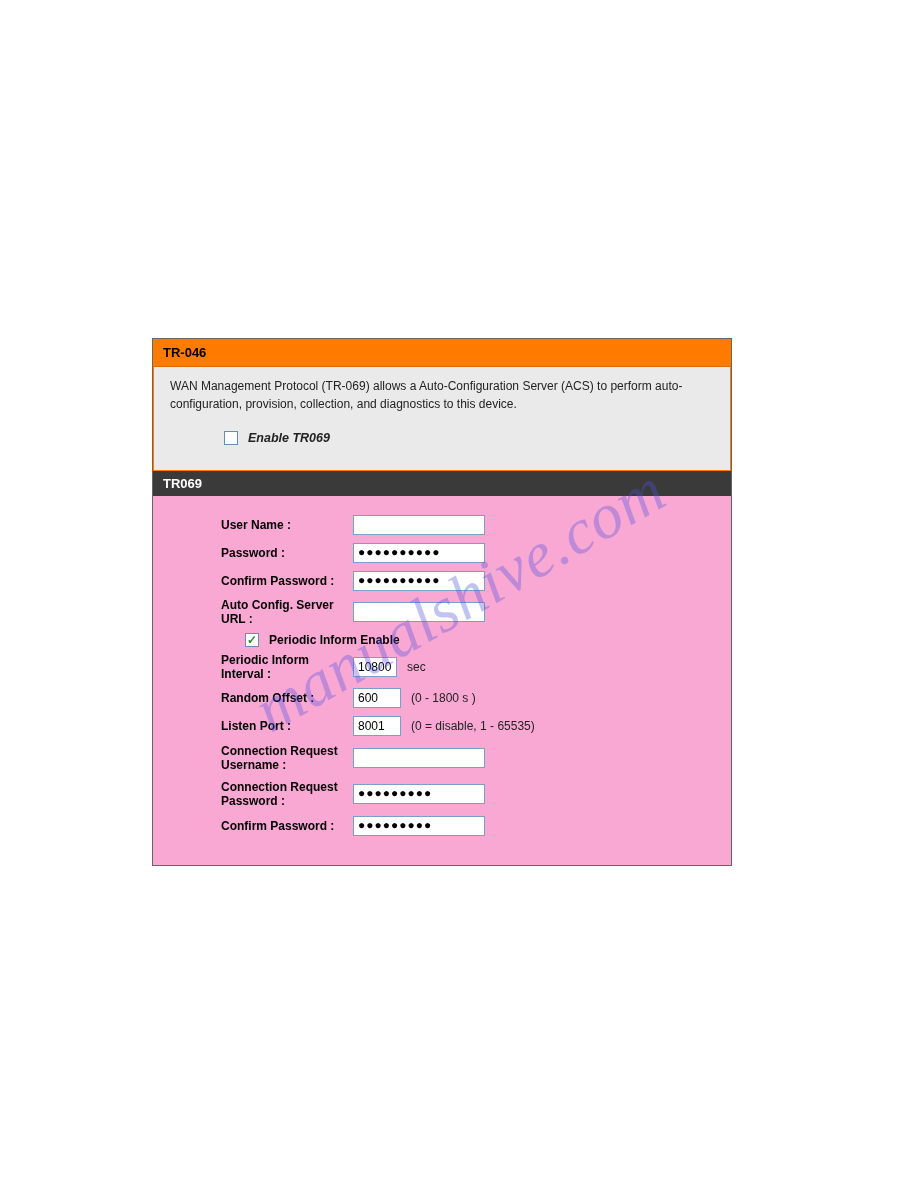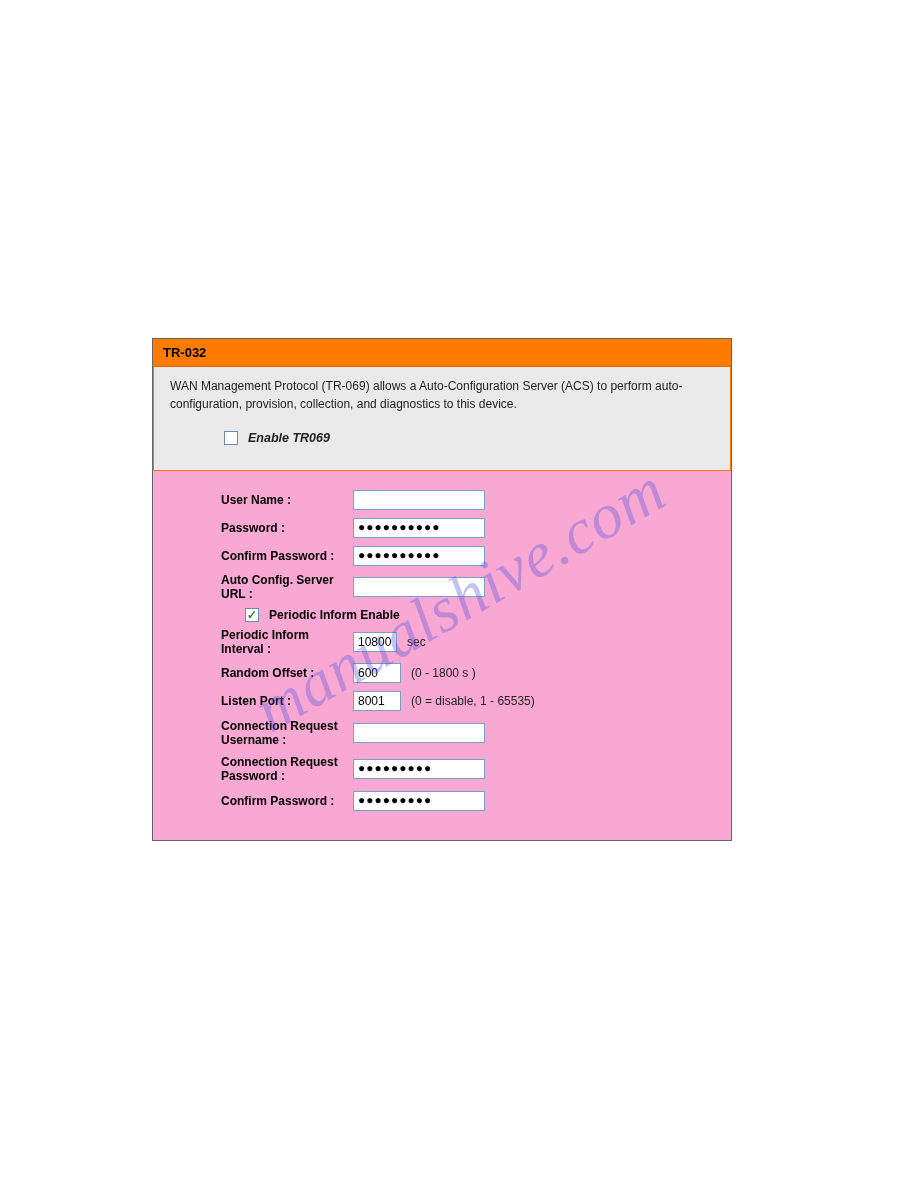--- a/index.html
+++ b/index.html
@@ -143,30 +143,31 @@
       font-family: Arial, sans-serif;
     }
   </style>
 </head>
 <body>
 
 <div class="watermark">manualshive.com</div>
 
 <div class="container">
 
-  <div class="header-orange">TR-032</div>
+  <div class="header-orange">TR-046</div>
 
   <div class="intro-box">
     <div>WAN Management Protocol (TR-069) allows a Auto-Configuration Server (ACS) to perform auto-configuration, provision, collection, and diagnostics to this device.</div>
     <div class="enable-row">
       <span class="checkbox"></span>
       <span class="enable-label">Enable TR069</span>
     </div>
   </div>
 
+  <div class="section-bar">TR069</div>
 
   <div class="form-area">
 
     <div class="form-row">
       <div class="form-label">User Name :</div>
       <input type="text" class="form-input-text" value="" style="">
     </div>
 
     <div class="form-row">
       <div class="form-label">Password :</div>

